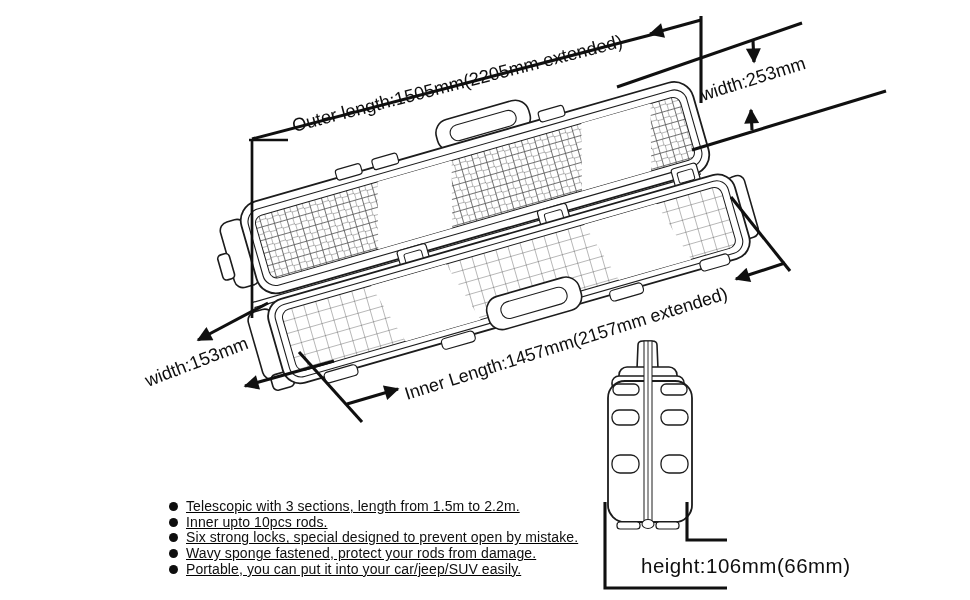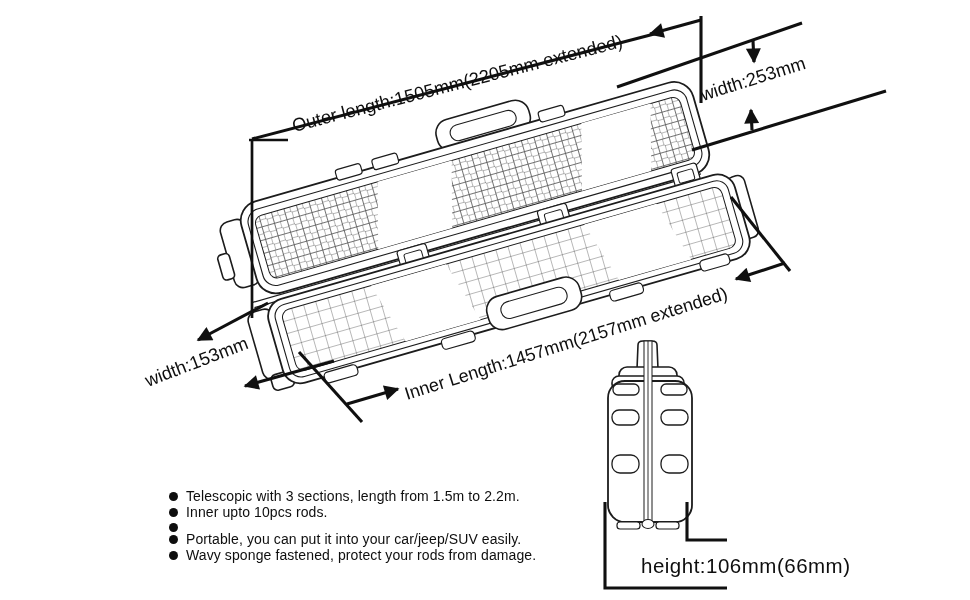--- a/index.html
+++ b/index.html
@@ -1,19 +1,19 @@
 <!DOCTYPE html>
 <html><head>
 <meta charset="utf-8">
 <style>
   html,body{margin:0;padding:0;background:#fff;}
   .stage{position:relative;width:970px;height:600px;background:#ffffff;overflow:hidden;
          font-family:"Liberation Sans",sans-serif;}
   svg text{font-family:"Liberation Sans",sans-serif;fill:#0e0e0e;}
-  .features{position:absolute;left:167px;top:489px;width:470px;}
+  .features{position:absolute;left:167px;top:499px;width:470px;text-decoration:underline;}
   .feat-row{display:flex;align-items:flex-start;font-size:14px;line-height:15.7px;
             color:#0e0e0e;letter-spacing:0.1px;}
   .dot{width:9px;height:9px;border-radius:50%;background:#0e0e0e;margin:3px 8px 0 2px;flex:none;}
 </style>
 </head>
 <body>
 
 <div class="stage">
 
 <svg width="970" height="600" viewBox="0 0 970 600">
@@ -153,24 +153,25 @@
   <div class="feat-row">
     <span class="dot"></span>
     <span>Telescopic with 3 sections, length from 1.5m to 2.2m.</span>
   </div>
   <div class="feat-row">
     <span class="dot"></span>
     <span>Inner upto 10pcs rods.</span>
   </div>
   <div class="feat-row">
     <span class="dot"></span>
+    <span>Six strong locks, special designed to prevent open by mistake.</span>
+  </div>
+  <div class="feat-row">
+    <span class="dot"></span>
+    <span>Wavy sponge fastened, protect your rods from damage.</span>
   </div>
   <div class="feat-row">
     <span class="dot"></span>
     <span>Portable, you can put it into your car/jeep/SUV easily.</span>
-  </div>
-  <div class="feat-row">
-    <span class="dot"></span>
-    <span>Wavy sponge fastened, protect your rods from damage.</span>
   </div>
 </div>
 
 </div>
 
 </body></html>

